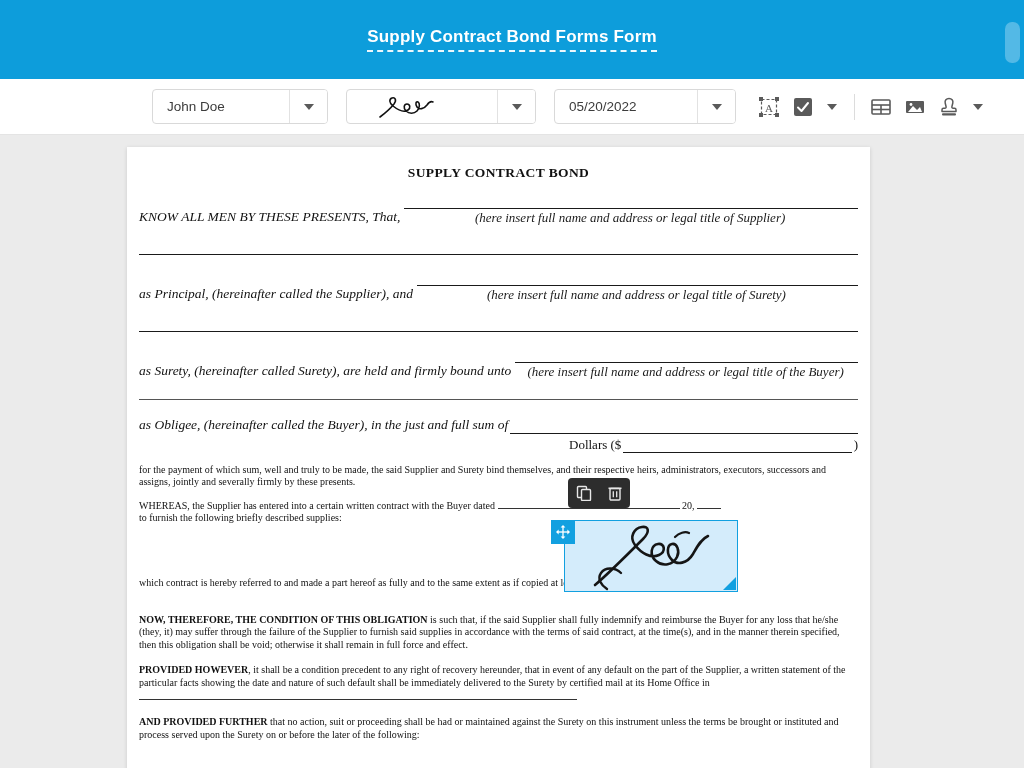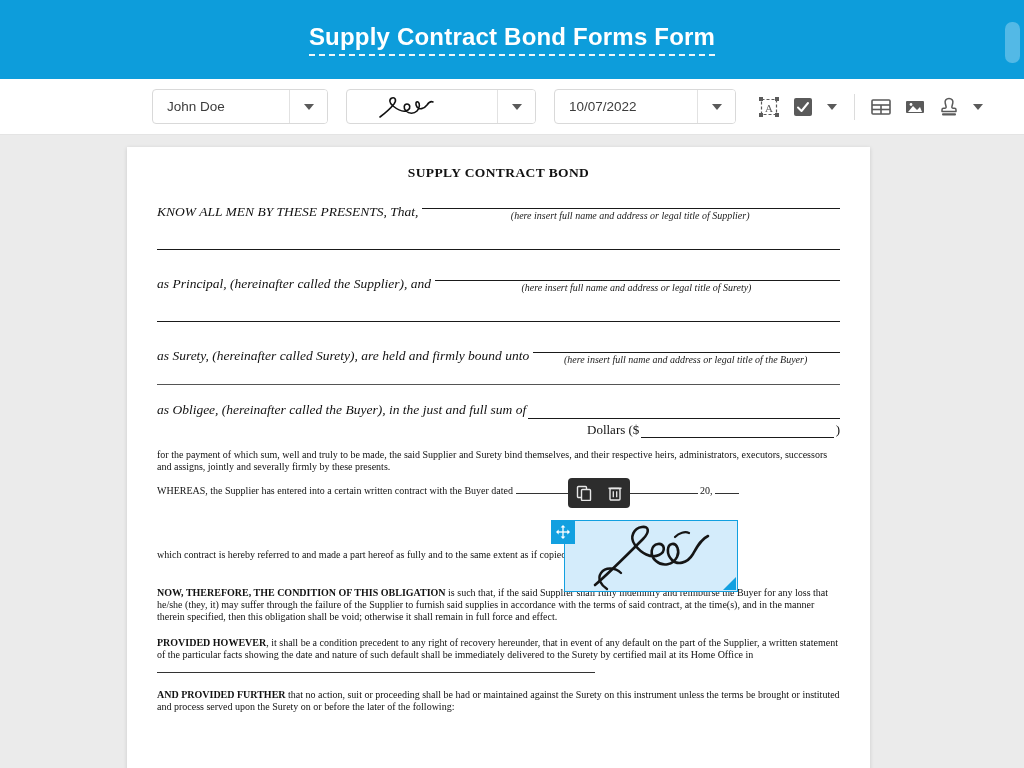--- a/index.html
+++ b/index.html
@@ -13,21 +13,21 @@
 
   
   .header {
     position: absolute; left: 0; top: 0;
     width: 1024px; height: 79px;
     background: #0d9ddb;
     display: flex; align-items: center; justify-content: center;
   }
   .header-title {
     color: #ffffff;
-    font-size: 24px;
+    font-size: 17px;
     font-weight: bold;
     letter-spacing: .2px;
     border-bottom: 2px dashed rgba(255,255,255,.92);
     padding-bottom: 3px;
     line-height: 1.2;
     cursor: text;
   }
   .scroll-track {
     position: absolute; right: 0; top: 0;
     width: 24px; height: 768px;
@@ -120,21 +120,21 @@
   }
   .page {
     position: absolute; left: 127px; top: 12px;
     width: 743px; height: 700px;
     background: #ffffff;
     box-shadow: 0 1px 4px rgba(0,0,0,.14);
     overflow: hidden;
     font-family: "Liberation Serif", serif;
     color: #111;
   }
-  .doc { position: relative; width: 743px; padding: 0 30px; }
+  .doc { position: relative; width: 743px; padding: 0 12px; }
 
   .doc-title {
     text-align: center;
     font-weight: bold;
     font-size: 13.5px;
     letter-spacing: .4px;
     margin-top: 18px;
     height: 13px;
     overflow: hidden;
   }
@@ -147,21 +147,21 @@
   }
   .line-row .lbl { white-space: nowrap; padding-bottom: 1px; }
   .blank {
     flex: 1;
     border-bottom: 1.4px solid #1a1a1a;
     height: 14px;
     margin-left: 2px;
     cursor: text;
   }
   .hint {
-    font-size: 10px;
+    font-size: 13px;
     text-align: center;
     margin-top: 1px;
     color: #1a1a1a;
   }
   .hint-wrap { flex: 1; margin-left: 2px; }
   .full-rule {
     border-bottom: 1.4px solid #1a1a1a;
     height: 15px;
     margin-top: 14px;
     cursor: text;
@@ -264,21 +264,21 @@
         <svg width="72" height="30" viewBox="0 0 72 30">
           <path d="M10 25 C14 22 20 17 24 12 C27 8 25 5 22 6 C19 7 19 11 23 14 C28 18 34 21 38 18 C41 16 40 12 37 12 C34 12 33 16 36 19 C39 22 44 22 47 19 C50 16 50 11 48 10 C46 9 45 12 47 15 C49 18 54 17 57 13 C59 10 61 9 63 10" fill="none" stroke="#111" stroke-width="1.6" stroke-linecap="round"></path>
         </svg>
       </div>
       <div class="field-caret">
         <span class="caret"></span>
       </div>
     </div>
 
     <div class="field-group">
-      <div class="field-value wide">10/07/2022</div>
+      <div class="field-value wide">05/20/2022</div>
       <div class="field-caret">
         <span class="caret"></span>
       </div>
     </div>
 
     <div class="tool-btn">
       <svg width="22" height="22" viewBox="0 0 22 22">
         <rect x="3.5" y="3.5" width="15" height="15" fill="none" stroke="#5a5a5a" stroke-width="1.2" stroke-dasharray="3 2"></rect>
         <rect x="1" y="1" width="4" height="4" fill="#5a5a5a"></rect>
         <rect x="17" y="1" width="4" height="4" fill="#5a5a5a"></rect>
@@ -375,20 +375,21 @@
           <span>)</span>
         </div>
 
         <div class="para">for the payment of which sum, well and truly to be made, the said Supplier and Surety bind themselves, and their respective heirs, administrators, executors, successors and assigns, jointly and severally firmly by these presents.</div>
 
         <div class="para tight">
           <span>WHEREAS, the Supplier has entered into a certain written contract with the Buyer dated</span>
           <span class="inline-blank" style="width:182px"></span>
           <span>20,</span>
           <span class="inline-blank" style="width:24px"></span><br>
+          <span>to furnish the following briefly described supplies:</span>
         </div>
 
         <div class="para" style="margin-top:52px">which contract is hereby referred to and made a part hereof as fully and to the same extent as if copied at length herein.</div>
 
         <div class="para" style="margin-top:25px">
           <b>NOW, THEREFORE, THE CONDITION OF THIS OBLIGATION</b><span> is such that, if the said Supplier shall fully indemnify and reimburse the Buyer for any loss that he/she (they, it) may suffer through the failure of the Supplier to furnish said supplies in accordance with the terms of said contract, at the time(s), and in the manner therein specified, then this obligation shall be void; otherwise it shall remain in full force and effect.</span>
         </div>
 
         <div class="para" style="margin-top:13px">
           <b>PROVIDED HOWEVER</b><span>, it shall be a condition precedent to any right of recovery hereunder, that in event of any default on the part of the Supplier, a written statement of the particular facts showing the date and nature of such default shall be immediately delivered to the Surety by certified mail at its Home Office in</span>

